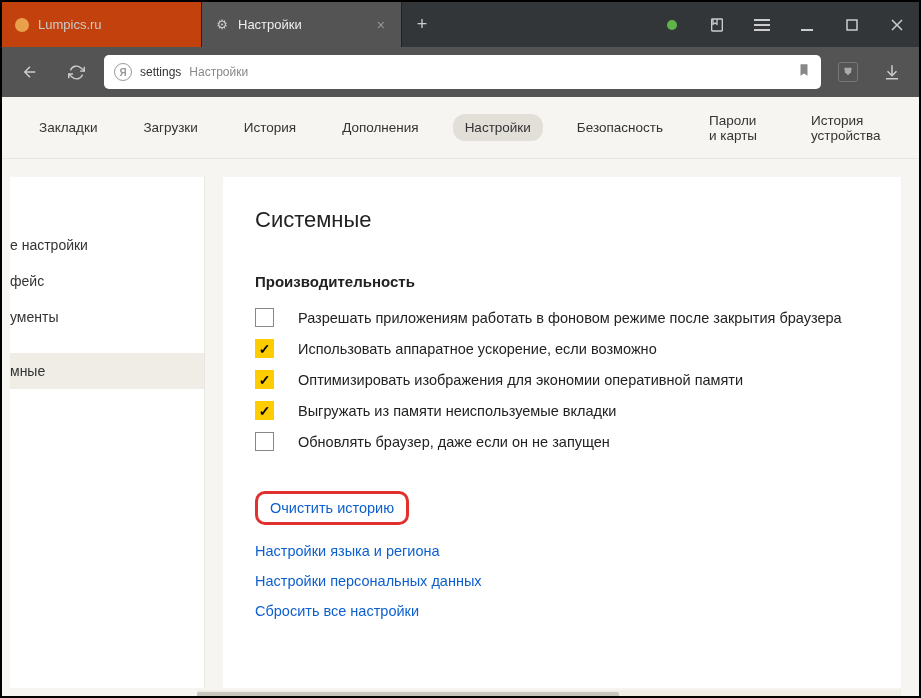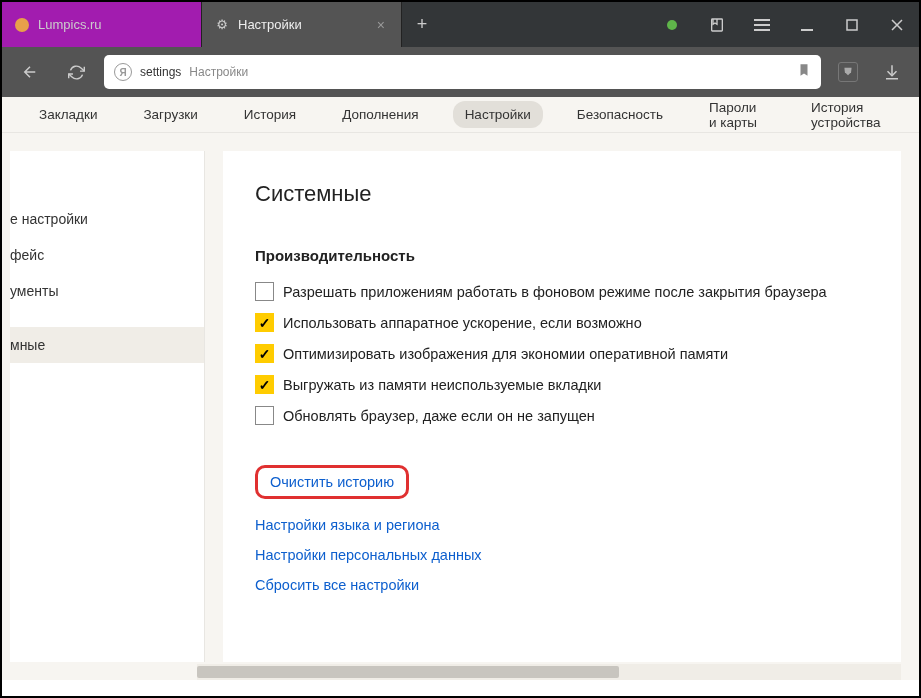--- a/index.html
+++ b/index.html
@@ -1,19 +1,19 @@
 <!DOCTYPE html>
 <html><head>
 <meta charset="utf-8">
 <style>
 * { box-sizing: border-box; margin: 0; padding: 0; }
 body { font-family: Arial, sans-serif; background: #fff; width: 921px; height: 698px; overflow: hidden; border: 2px solid #000; position: relative; }
 
 .titlebar { background: #333638; height: 45px; display: flex; align-items: stretch; }
-.tab { background: #a21caf; color: #ccc; display: flex; align-items: center; padding: 0 12px; font-size: 13px; gap: 8px; min-width: 200px; border-right: 1px solid #222; }
+.tab { background: #c2410c; color: #ccc; display: flex; align-items: center; padding: 0 12px; font-size: 13px; gap: 8px; min-width: 200px; border-right: 1px solid #222; }
 .tab.active { background: #545454; color: #eee; }
 .tab-icon { width: 16px; height: 16px; display: flex; align-items: center; justify-content: center; }
 .orange-circle { width: 14px; height: 14px; border-radius: 50%; background: #e8a04a; }
 .gear { font-size: 13px; color: #ccc; }
 .tab-close { margin-left: auto; color: #999; font-size: 14px; cursor: pointer; padding: 0 4px; }
 .newtab { width: 40px; display: flex; align-items: center; justify-content: center; color: #ccc; font-size: 18px; cursor: pointer; }
 .title-spacer { flex: 1; }
 .title-controls { display: flex; align-items: center; gap: 0; }
 .tc-btn { width: 45px; height: 45px; display: flex; align-items: center; justify-content: center; color: #ccc; font-size: 15px; cursor: pointer; }
 .green-dot { width: 10px; height: 10px; border-radius: 50%; background: #5fb54a; }
@@ -22,34 +22,34 @@
 .nav-btn { width: 36px; height: 36px; display: flex; align-items: center; justify-content: center; color: #ccc; cursor: pointer; font-size: 16px; }
 .addr { flex: 1; background: #fff; border-radius: 5px; height: 34px; display: flex; align-items: center; padding: 0 10px; gap: 8px; }
 .addr-icon { width: 18px; height: 18px; border: 1.5px solid #999; border-radius: 50%; display: flex; align-items: center; justify-content: center; font-size: 10px; color: #999; font-weight: bold; }
 .addr-text { display: flex; gap: 8px; font-size: 12px; }
 .addr-host { color: #333; }
 .addr-title { color: #888; }
 .addr-bookmark { margin-left: auto; color: #666; font-size: 16px; cursor: pointer; }
 .tb-right { width: 34px; height: 34px; display: flex; align-items: center; justify-content: center; color: #aaa; cursor: pointer; }
 .ublock { width: 20px; height: 20px; background: #555; border-radius: 3px; display: flex; align-items: center; justify-content: center; font-size: 10px; color: #aaa; border: 1px solid #777; }
 
-.menubar { background: #f7f5f1; height: 36px; display: flex; align-items: center; padding: 0 25px; gap: 22px; border-bottom: 1px solid #e8e6e2; }
+.menubar { background: #f7f5f1; height: 62px; display: flex; align-items: center; padding: 0 25px; gap: 22px; border-bottom: 1px solid #e8e6e2; }
 .menu-item { font-size: 13.5px; color: #333; cursor: pointer; padding: 6px 12px; border-radius: 12px; }
 .menu-item.active { background: #e2dfd9; }
 
 .content { background: #f7f5f1; height: calc(100% - 147px); display: flex; position: relative; }
 .sidebar { width: 195px; background: #fff; border-right: 1px solid #e8e6e2; padding-top: 32px; margin: 18px 0 18px 8px; overflow: hidden; }
 .sb-item { font-size: 14px; color: #333; padding: 10px 0 10px 0; cursor: pointer; text-indent: -20px; padding-left: 20px; white-space: nowrap; }
 .sb-item.active { background: #f0ede7; }
 .sb-spacer { height: 18px; }
 
 .main { flex: 1; padding: 30px 32px; margin: 18px 18px 18px 18px; background: #fff; overflow-y: auto; position: relative; }
 .section-title { font-size: 22px; color: #222; margin-bottom: 40px; font-weight: normal; }
 .subsection { font-size: 15px; font-weight: bold; color: #222; margin-bottom: 18px; }
-.checkrow { display: flex; align-items: center; gap: 9px; margin-bottom: 12px; font-size: 14.5px; color: #222; cursor: pointer; }
+.checkrow { display: flex; align-items: center; gap: 24px; margin-bottom: 12px; font-size: 14.5px; color: #222; cursor: pointer; }
 .cbx { width: 19px; height: 19px; border: 1.5px solid #888; background: #fff; display: flex; align-items: center; justify-content: center; flex-shrink: 0; }
 .cbx.checked { background: #ffcc00; border-color: #ffcc00; color: #000; font-size: 14px; font-weight: bold; }
 .links { margin-top: 40px; }
 .link { display: block; color: #0d5fce; font-size: 14.5px; margin-bottom: 14px; cursor: pointer; width: fit-content; }
 .highlight-box { border: 3px solid #e03030; border-radius: 10px; padding: 6px 12px; display: inline-block; margin-bottom: 18px; }
 .highlight-box .link { margin-bottom: 0; }
 
 .scrollbar-h { position: absolute; bottom: 0; left: 195px; right: 18px; height: 16px; background: #f0ede7; }
 .scrollbar-thumb { position: absolute; left: 0; top: 2px; height: 12px; width: 60%; background: #c8c5bf; border-radius: 2px; }
 </style>

